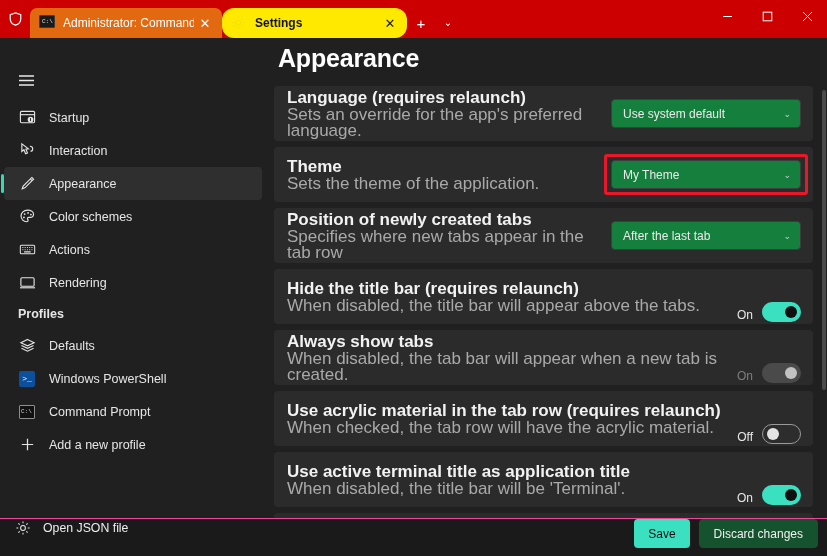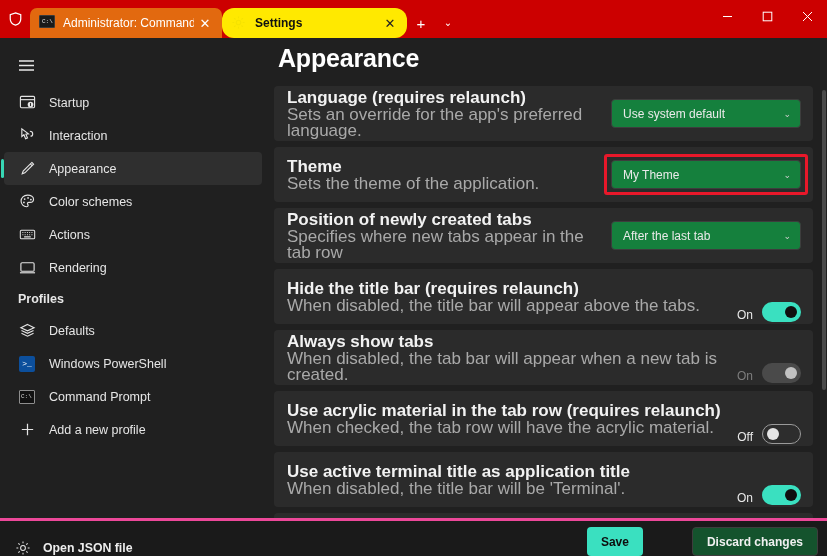--- a/index.html
+++ b/index.html
@@ -77,21 +77,21 @@
   .wc svg { display: block; }
 
   
   .body-area {
     position: absolute; left: 0; top: 38px; width: 827px; height: 518px;
     background: #202020;
   }
 
   
   .sidebar {
-    position: absolute; left: 0; top: 1px; width: 268px; height: 480px;
+    position: absolute; left: 0; top: 16px; width: 268px; height: 480px;
     background: #202020;
     padding-top: 8px;
   }
   .hamburger {
     width: 44px; height: 36px; margin-left: 4px;
     display: flex; align-items: center; justify-content: center;
   }
   .hamburger svg { display: block; }
 
   .nav-item {
@@ -198,32 +198,31 @@
   }
   .scrollthumb {
     position: absolute; top: 0; left: 0; width: 4px; height: 300px;
     background: #4a4a4a; border-radius: 2px;
   }
 
   
   .footer {
     position: absolute; left: 0; bottom: 0; width: 827px; height: 38px;
     background: #1a1a1a;
-    display: flex; align-items: flex-end;
-    border-top: 3px solid #ec4899;
-    font-weight: bold;
+    display: flex; align-items: flex-start;
+    border-top: 1px solid #ec4899;
   }
   .json-link { display: flex; align-items: center; padding-left: 14px; }
   .json-icon { width: 17px; height: 17px; margin-right: 12px; display:flex; align-items:center; justify-content:center; }
   .json-label { font-size: 12.3px; color: #ededed; }
   .footer-spacer { flex: 1 1 auto; }
   .btn {
     height: 29px; border-radius: 4px;
     display: flex; align-items: center; justify-content: center;
-    font-size: 12px; padding: 0 14px; margin-right: 9px; margin-left: 40px;
+    font-size: 12px; padding: 0 14px; margin-right: 9px;
   }
   .btn-save { background: #3ae0c0; color: #0e0e0e; min-width: 46px; }
   .btn-discard { background: #14532d; color: #f0f0f0; border: 1px solid #3d3d3d; }
 </style>
 </head>
 <body>
 
 <div class="titlebar">
 
   <div class="shield-zone">

